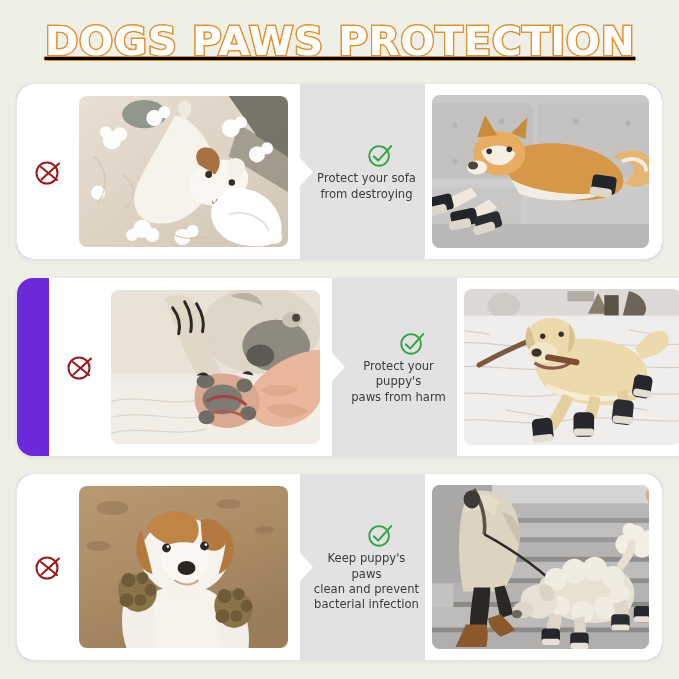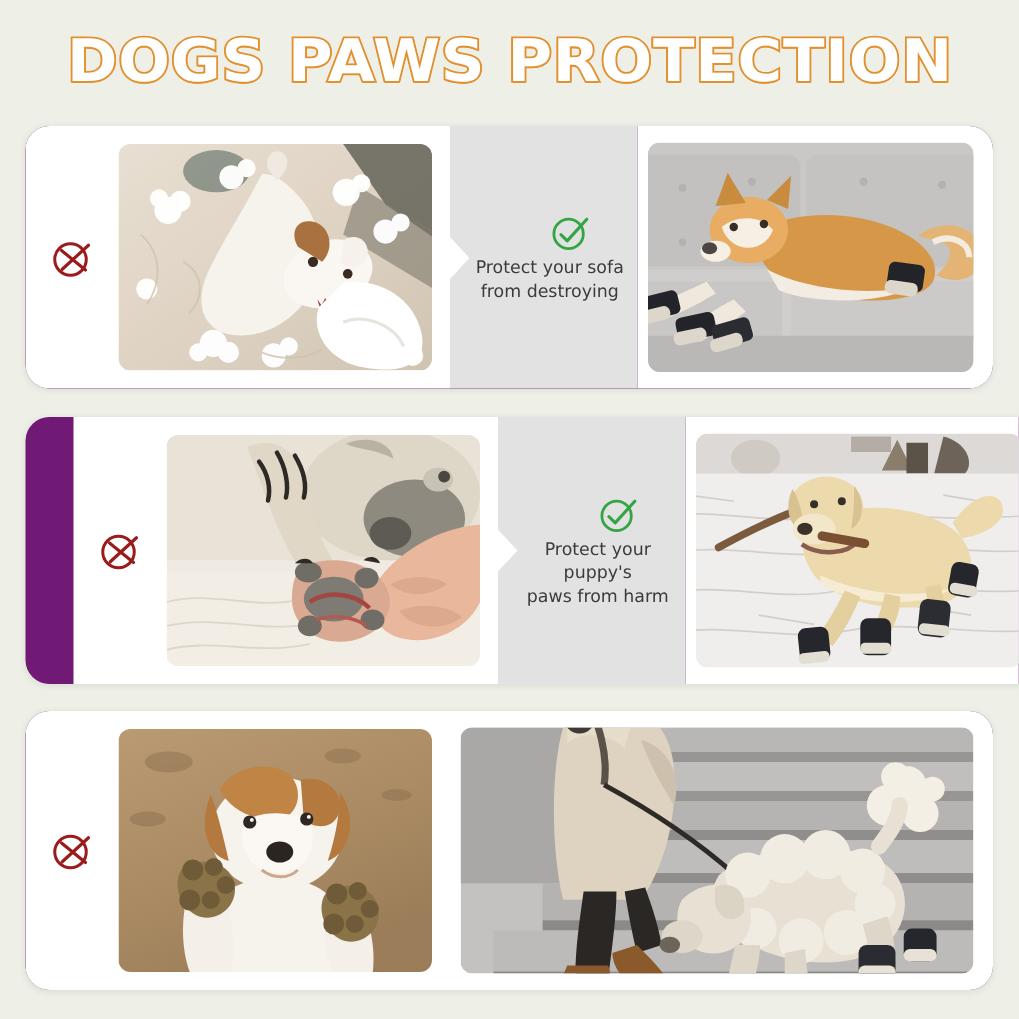--- a/index.html
+++ b/index.html
@@ -23,20 +23,21 @@
   
   .title-wrap {
     position: absolute;
     top: 0;
     left: 0;
     width: 679px;
     height: 82px;
     display: flex;
     align-items: center;
     justify-content: center;
+    text-decoration: underline;
   }
   .title {
     font-family: "DejaVu Sans", sans-serif;
     font-weight: 700;
     font-size: 39px;
     letter-spacing: 0.5px;
     color: #ffffff;
     -webkit-text-stroke: 2.4px #e2912f;
     paint-order: stroke fill;
     text-shadow:
@@ -44,21 +45,21 @@
       0 -1px 0 #e2912f, 0 1px 0 #e2912f;
     white-space: nowrap;
     transform: scaleX(1.04);
   }
 
   
   .card {
     position: absolute;
     left: 17px;
     width: 645px;
-    background: #701a75;
+    background: #6d28d9;
     border-radius: 16px;
     box-shadow: 0 1px 4px rgba(90, 95, 80, 0.13);
     overflow: hidden;
     display: flex;
     flex-direction: row;
     align-items: stretch;
     justify-content: center;
   }
   #card-1 { top: 84px;  height: 175px; }
   #card-2 { top: 278px; height: 178px; padding-left: 32px; }
@@ -499,20 +500,36 @@
                 <circle cx="160" cy="108" r="6"></circle>
               <circle cx="168" cy="120" r="6"></circle>
                 <circle cx="144" cy="130" r="7"></circle>
               <circle cx="158" cy="130" r="6"></circle>
             </g>
           </svg>
         </div>
       </div>
     </div>
 
+    <div class="mid-pane">
+      <svg class="arrow-notch" viewBox="0 0 16 30">
+        <path d="M0 0 L14 15 L0 30 Z" fill="#ffffff"></path>
+      </svg>
+      <div class="mid-inner">
+        <div class="check-icon-box">
+          <svg width="28" height="28" viewBox="0 0 30 30">
+            <circle cx="14" cy="16" r="10.5" fill="none" stroke="#34a544" stroke-width="2"></circle>
+            <path d="M8.5 16.5 L13 21 L27 5.5" fill="none" stroke="#34a544" stroke-width="2.2" stroke-linecap="round" stroke-linejoin="round"></path>
+          </svg>
+        </div>
+        <div class="mid-text">Keep puppy's paws
+clean and prevent
+bacterial infection</div>
+      </div>
+    </div>
 
     <div class="right-pane">
       <div class="photo-solution">
         <div class="ph">
           <svg viewBox="0 0 250 160" preserveAspectRatio="xMidYMid slice">
             <rect width="250" height="160" fill="#c3c2c0"></rect>
 
             <rect x="0" y="0" width="78" height="96" fill="#a9a8a6"></rect>
             <rect x="78" y="0" width="172" height="20" fill="#d6d5d3"></rect>
             <g>

